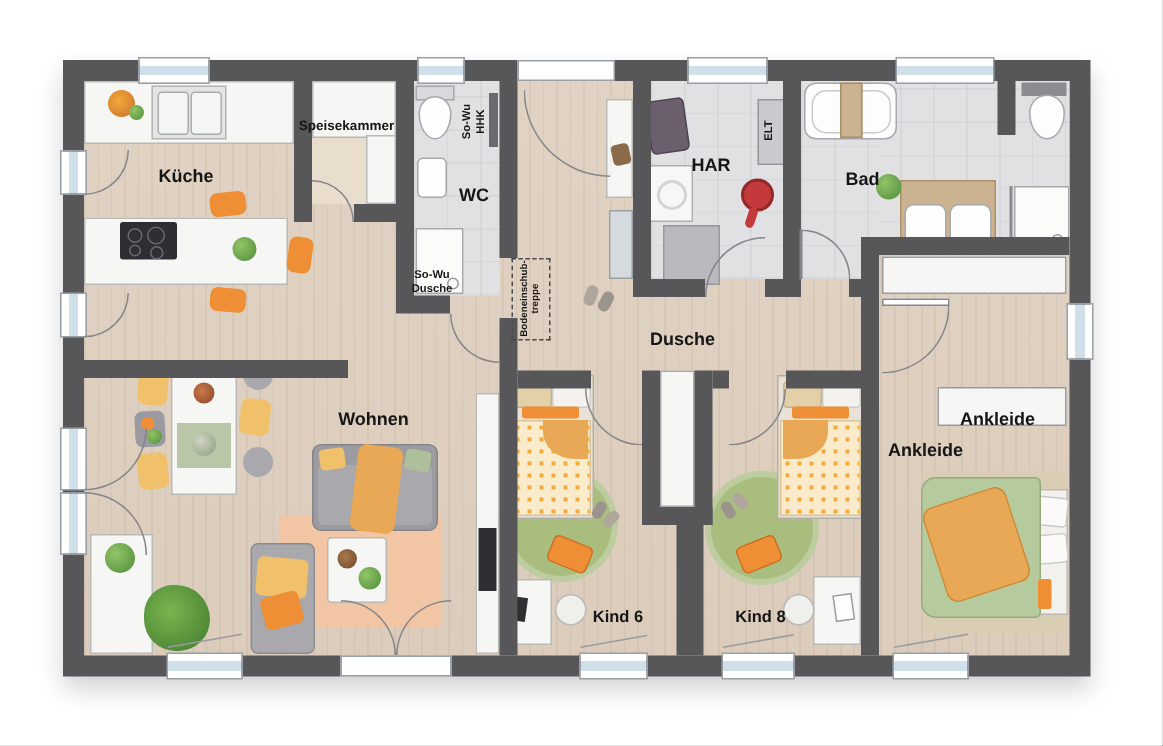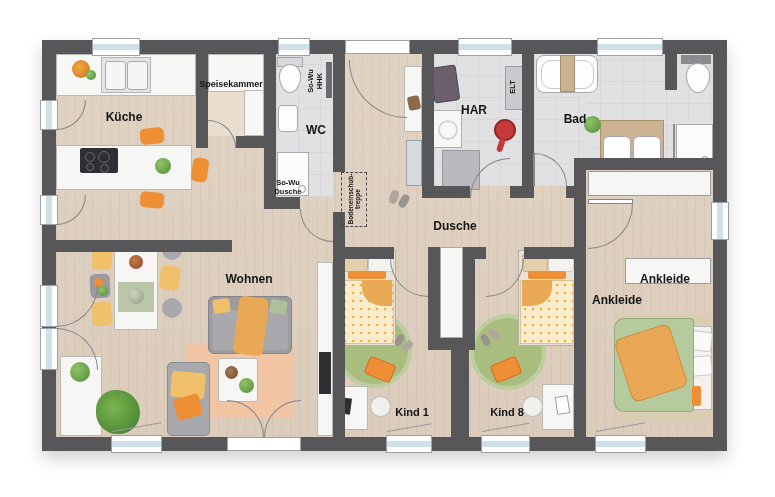--- a/index.html
+++ b/index.html
@@ -240,18 +240,18 @@
 HHK</div>
   <div class="lbl lbl-xs" style="left:288px;top:164px;margin-top:24px;">So-Wu
 Dusche</div>
   <div class="lbl" style="left:474px;top:111px;">HAR</div>
   <div class="lbl lbl-xs vert" style="left:513px;top:87px;">ELT</div>
   <div class="lbl" style="left:575px;top:120px;">Bad</div>
   <div class="lbl" style="left:455px;top:227px;">Dusche</div>
   <div class="lbl lbl-xs vert" style="left:354px;top:199px;font-size:6.5px;">Bodeneinschub-
 treppe</div>
   <div class="lbl" style="left:249px;top:280px;">Wohnen</div>
-  <div class="lbl" style="left:412px;top:412px;font-size:11px;">Kind 1</div>
+  <div class="lbl" style="left:412px;top:412px;font-size:11px;">Kind 6</div>
   <div class="lbl" style="left:507px;top:412px;font-size:11px;">Kind 8</div>
   <div class="lbl" style="left:617px;top:301px;">Ankleide</div>
   <div class="lbl" style="left:665px;top:252px;margin-top:28px;">Ankleide</div>
 
 </div>
 
 </body></html>

